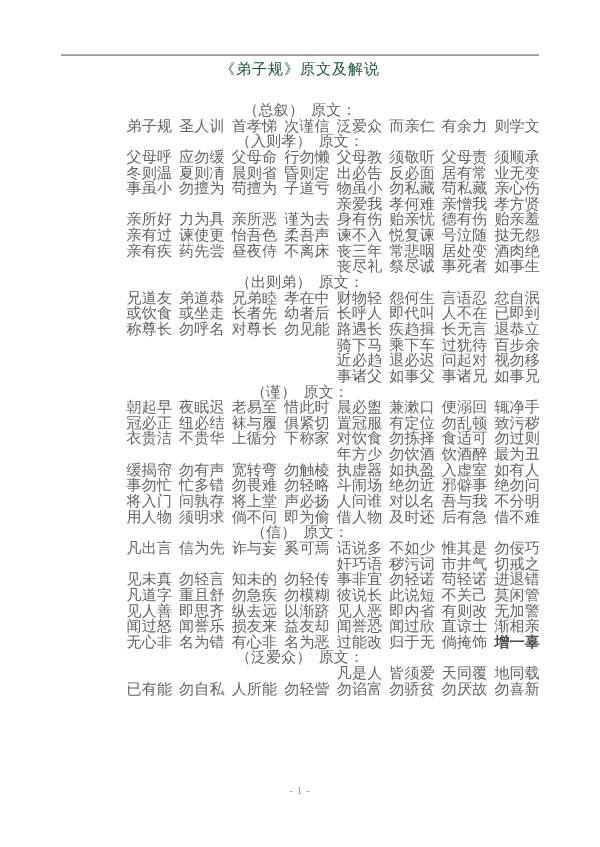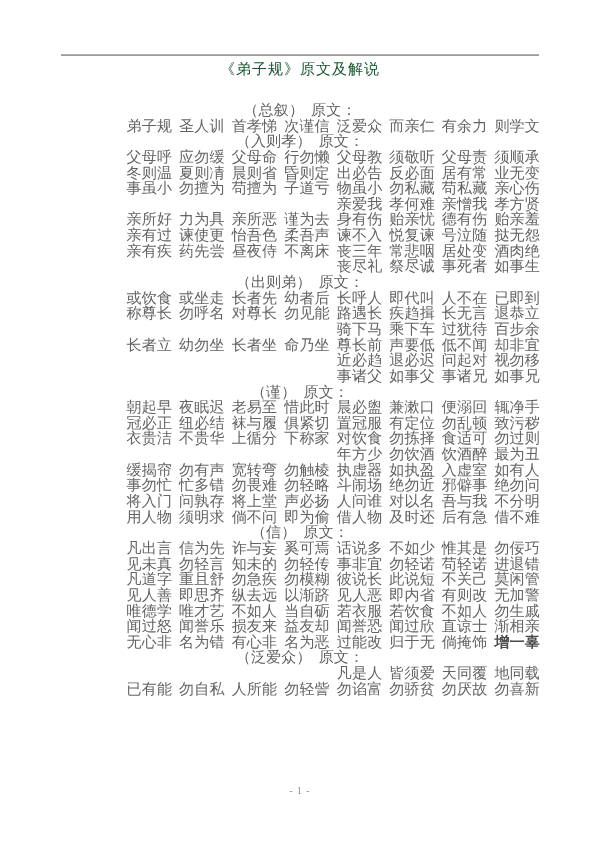--- a/index.html
+++ b/index.html
@@ -74,41 +74,41 @@
       <div class="section-header">（入则孝） 原文：</div>
       <div class="text-line">父母呼 应勿缓 父母命 行勿懒 父母教 须敬听 父母责 须顺承</div>
       <div class="text-line">冬则温 夏则凊 晨则省 昏则定 出必告 反必面 居有常 业无变</div>
       <div class="text-line">事虽小 勿擅为 苟擅为 子道亏 物虽小 勿私藏 苟私藏 亲心伤</div>
       <div class="text-line">亲爱我 孝何难 亲憎我 孝方贤</div>
       <div class="text-line">亲所好 力为具 亲所恶 谨为去 身有伤 贻亲忧 德有伤 贻亲羞</div>
       <div class="text-line">亲有过 谏使更 怡吾色 柔吾声 谏不入 悦复谏 号泣随 挞无怨</div>
       <div class="text-line">亲有疾 药先尝 昼夜侍 不离床 丧三年 常悲咽 居处变 酒肉绝</div>
       <div class="text-line">丧尽礼 祭尽诚 事死者 如事生</div>
       <div class="section-header">（出则弟） 原文：</div>
+      <div class="text-line">兄道友 弟道恭 兄弟睦 孝在中 财物轻 怨何生 言语忍 忿自泯</div>
       <div class="text-line">或饮食 或坐走 长者先 幼者后 长呼人 即代叫 人不在 已即到</div>
       <div class="text-line">称尊长 勿呼名 对尊长 勿见能 路遇长 疾趋揖 长无言 退恭立</div>
       <div class="text-line">骑下马 乘下车 过犹待 百步余</div>
-      <div class="text-line">长者立 幼勿坐 长者坐 命乃坐 尊长前 声要低 低不闻 却非宜</div>
       <div class="text-line">近必趋 退必迟 问起对 视勿移</div>
       <div class="text-line">事诸父 如事父 事诸兄 如事兄</div>
       <div class="section-header">（谨） 原文：</div>
       <div class="text-line">朝起早 夜眠迟 老易至 惜此时 晨必盥 兼漱口 便溺回 辄净手</div>
       <div class="text-line">冠必正 纽必结 袜与履 俱紧切 置冠服 有定位 勿乱顿 致污秽</div>
       <div class="text-line">衣贵洁 不贵华 上循分 下称家 对饮食 勿拣择 食适可 勿过则</div>
       <div class="text-line">年方少 勿饮酒 饮酒醉 最为丑</div>
       <div class="text-line">缓揭帘 勿有声 宽转弯 勿触棱 执虚器 如执盈 入虚室 如有人</div>
       <div class="text-line">事勿忙 忙多错 勿畏难 勿轻略 斗闹场 绝勿近 邪僻事 绝勿问</div>
       <div class="text-line">将入门 问孰存 将上堂 声必扬 人问谁 对以名 吾与我 不分明</div>
       <div class="text-line">用人物 须明求 倘不问 即为偷 借人物 及时还 后有急 借不难</div>
       <div class="section-header">（信） 原文：</div>
       <div class="text-line">凡出言 信为先 诈与妄 奚可焉 话说多 不如少 惟其是 勿佞巧</div>
+      <div class="text-line">奸巧语 秽污词 市井气 切戒之</div>
       <div class="text-line">见未真 勿轻言 知未的 勿轻传 事非宜 勿轻诺 苟轻诺 进退错</div>
       <div class="text-line">凡道字 重且舒 勿急疾 勿模糊 彼说长 此说短 不关己 莫闲管</div>
       <div class="text-line">见人善 即思齐 纵去远 以渐跻 见人恶 即内省 有则改 无加警</div>
-      <div class="text-line">唯德学 唯才艺 不如人 当自砺 若衣服 若饮食 不如人 勿生戚</div>
       <div class="text-line">闻过怒 闻誉乐 损友来 益友却 闻誉恐 闻过欣 直谅士 渐相亲</div>
       <div class="text-line">无心非 名为错 有心非 名为恶 过能改 归于无 倘掩饰 <b>增一辜</b></div>
       <div class="section-header">（泛爱众） 原文：</div>
       <div class="text-line">凡是人 皆须爱 天同覆 地同载</div>
       <div class="text-line">已有能 勿自私 人所能 勿轻訾 勿谄富 勿骄贫 勿厌故 勿喜新</div>
     </div>
   <div class="page-number">- 1 -</div>
 </div>
 
 </body></html>

